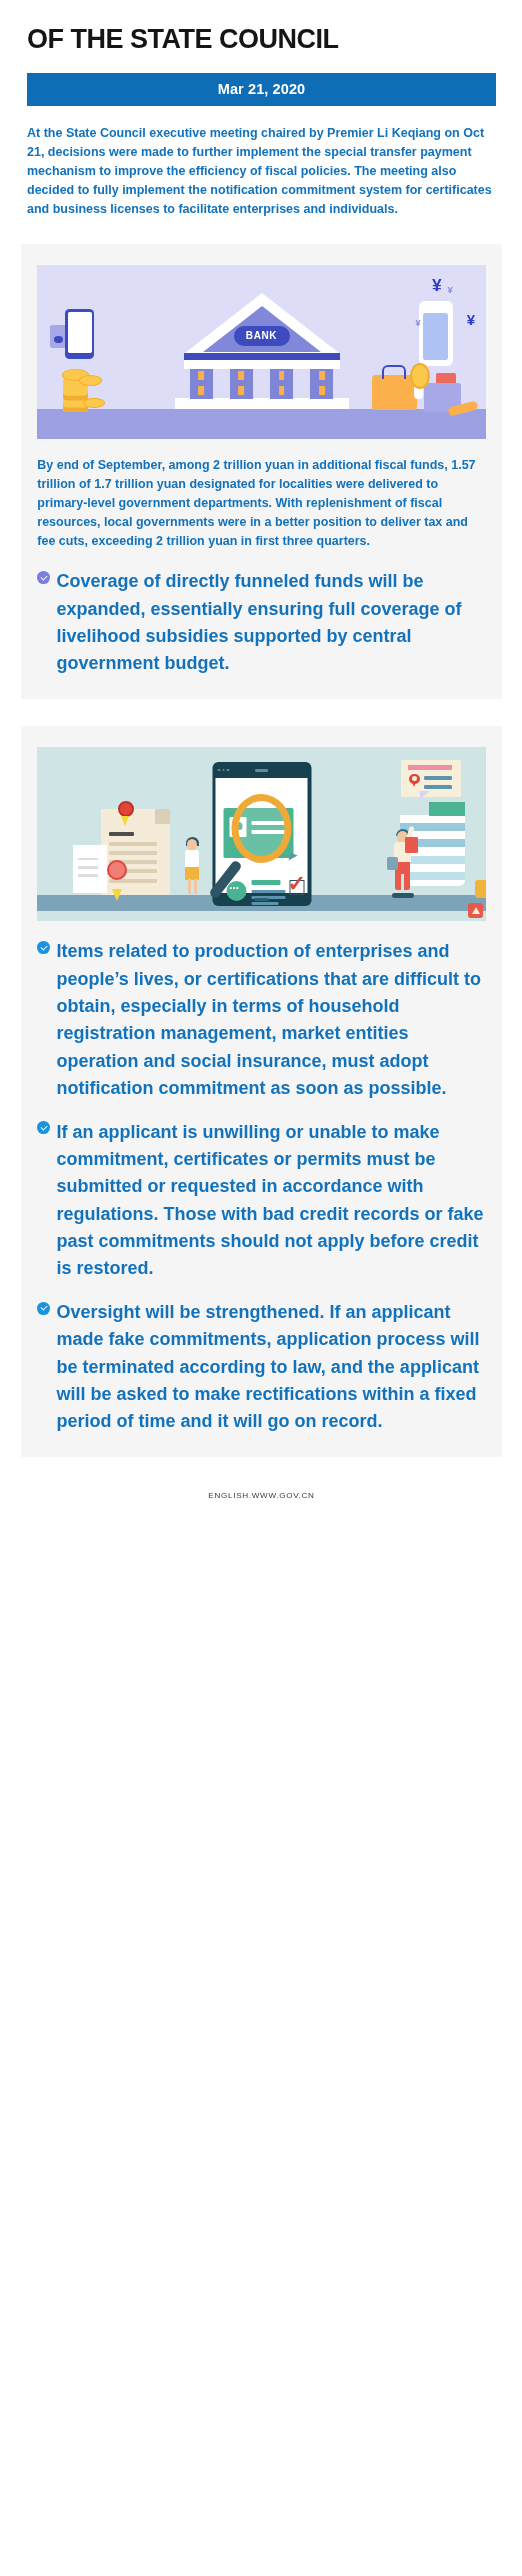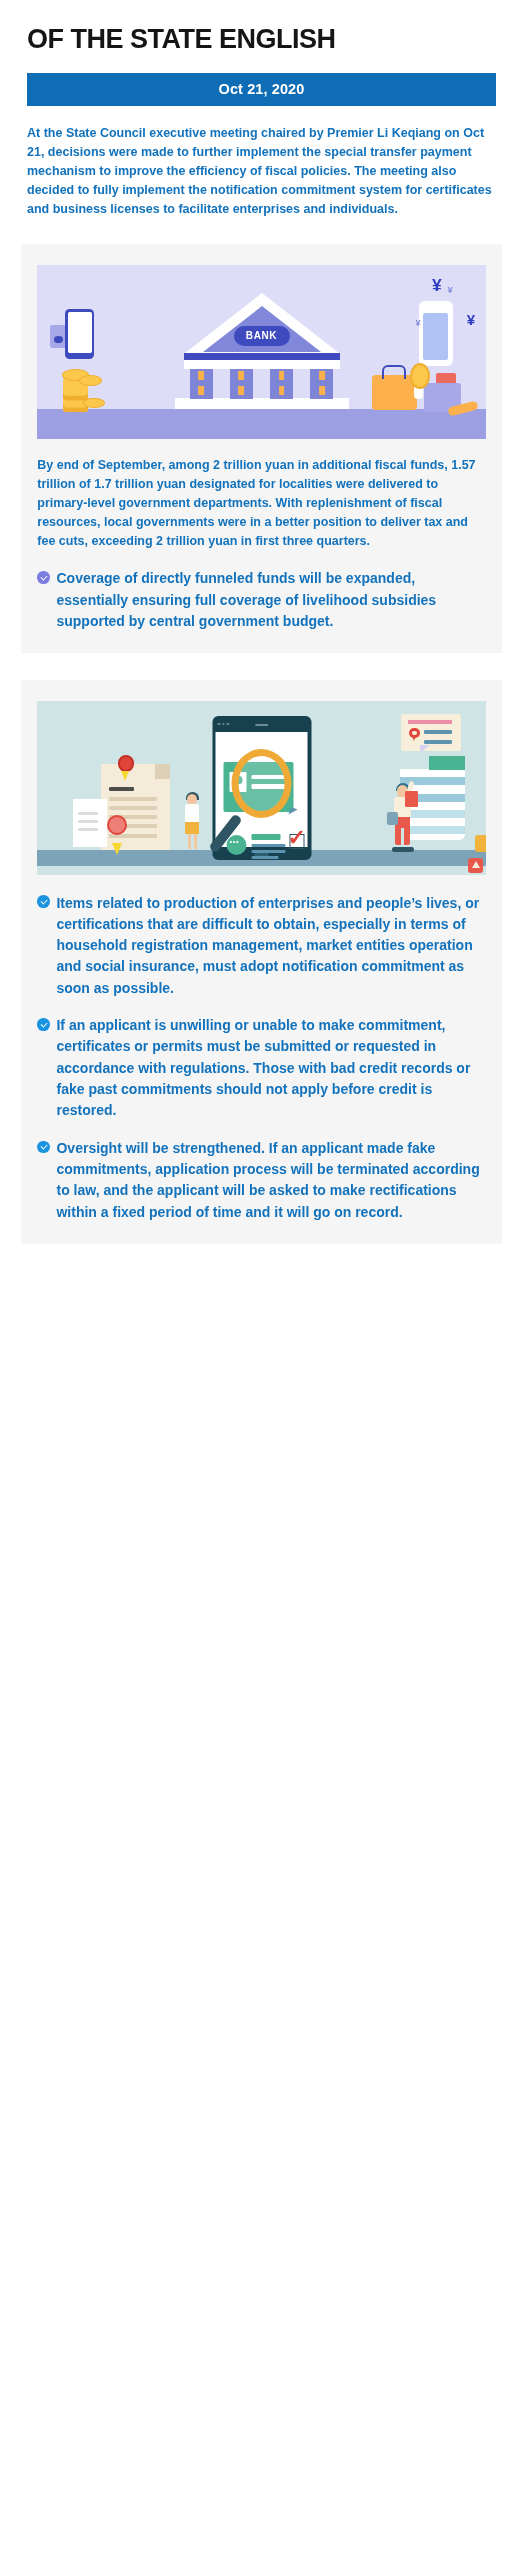--- a/index.html
+++ b/index.html
@@ -347,21 +347,21 @@
   .bullet-icon::after {
     content:''; position:absolute;
     left:3.5px; top:3.5px; width:5.2px; height:2.9px;
     border-left:1.2px solid #ffffff; border-bottom:1.2px solid #ffffff;
     transform: rotate(-45deg);
   }
   .icon-purple { background: #7B7DE0; }
   .icon-blue   { background: #1A93E0; }
   .bullet-text {
     color: #1272BC;
-    font-size: 14px;
+    font-size: 18px;
     font-weight: bold;
     line-height: 1.52;
   }
 
   
   .footer {
     margin-top: 33px;
     padding-bottom: 20px;
     text-align: center;
   }
@@ -370,25 +370,25 @@
     font-size: 8.1px;
     letter-spacing: 0.7px;
   }
 </style>
 </head>
 <body>
 
 <div class="page">
 
   <div class="header">
-    <div class="title-line-2">OF THE STATE ENGLISH</div>
+    <div class="title-line-2">OF THE STATE COUNCIL</div>
   </div>
 
   <div class="date-banner">
-    <span>Oct 21, 2020</span>
+    <span>Mar 21, 2020</span>
   </div>
 
   <div class="intro">At the State Council executive meeting chaired by Premier Li Keqiang on Oct 21, decisions were made to further implement the special transfer payment mechanism to improve the efficiency of fiscal policies. The meeting also decided to fully implement the notification commitment system for certificates and business licenses to facilitate enterprises and individuals.</div>
 
   <div class="section">
 
     <div class="illus illus-bank">
       <div class="bank-ground"></div>
       <div class="credit-card"></div>
       <div class="phone-card"></div>
@@ -536,15 +536,18 @@
         <span class="bullet-icon icon-blue"></span>
         <span class="bullet-text">If an applicant is unwilling or unable to make commitment, certificates or permits must be submitted or requested in accordance with regulations. Those with bad credit records or fake past commitments should not apply before credit is restored.</span>
       </div>
       <div class="bullet">
         <span class="bullet-icon icon-blue"></span>
         <span class="bullet-text">Oversight will be strengthened. If an applicant made fake commitments, application process will be terminated according to law, and the applicant will be asked to make rectifications within a fixed period of time and it will go on record.</span>
       </div>
     </div>
   </div>
 
+  <div class="footer">
+    <span>ENGLISH.WWW.GOV.CN</span>
+  </div>
 
 </div>
 
 
 </body></html>

